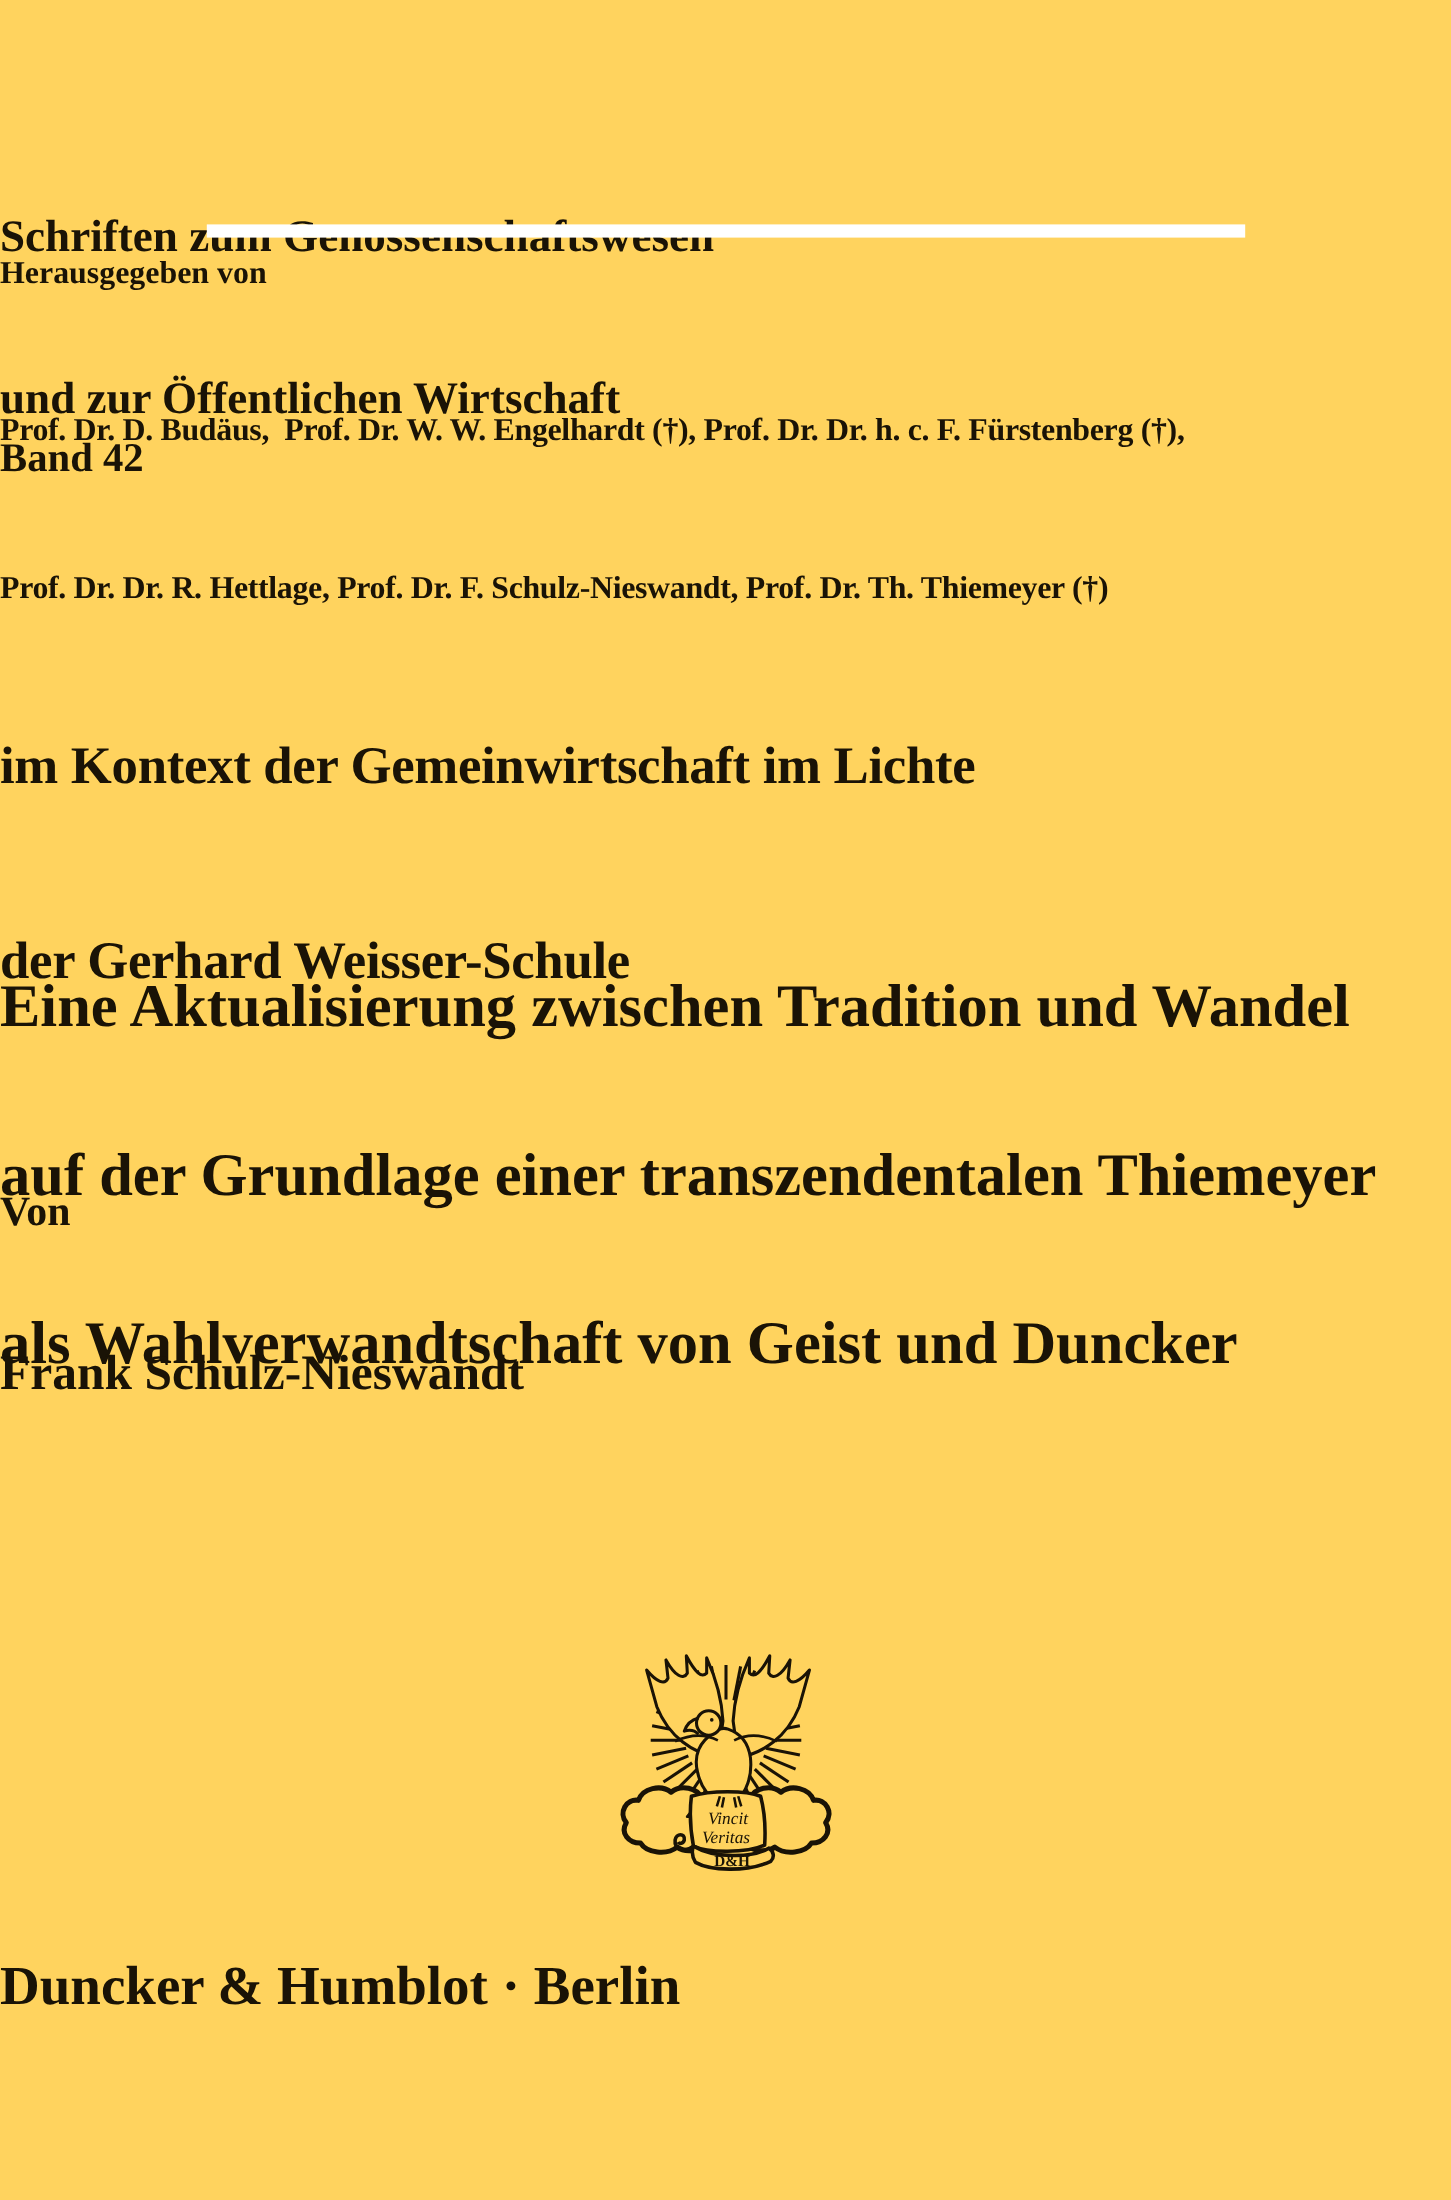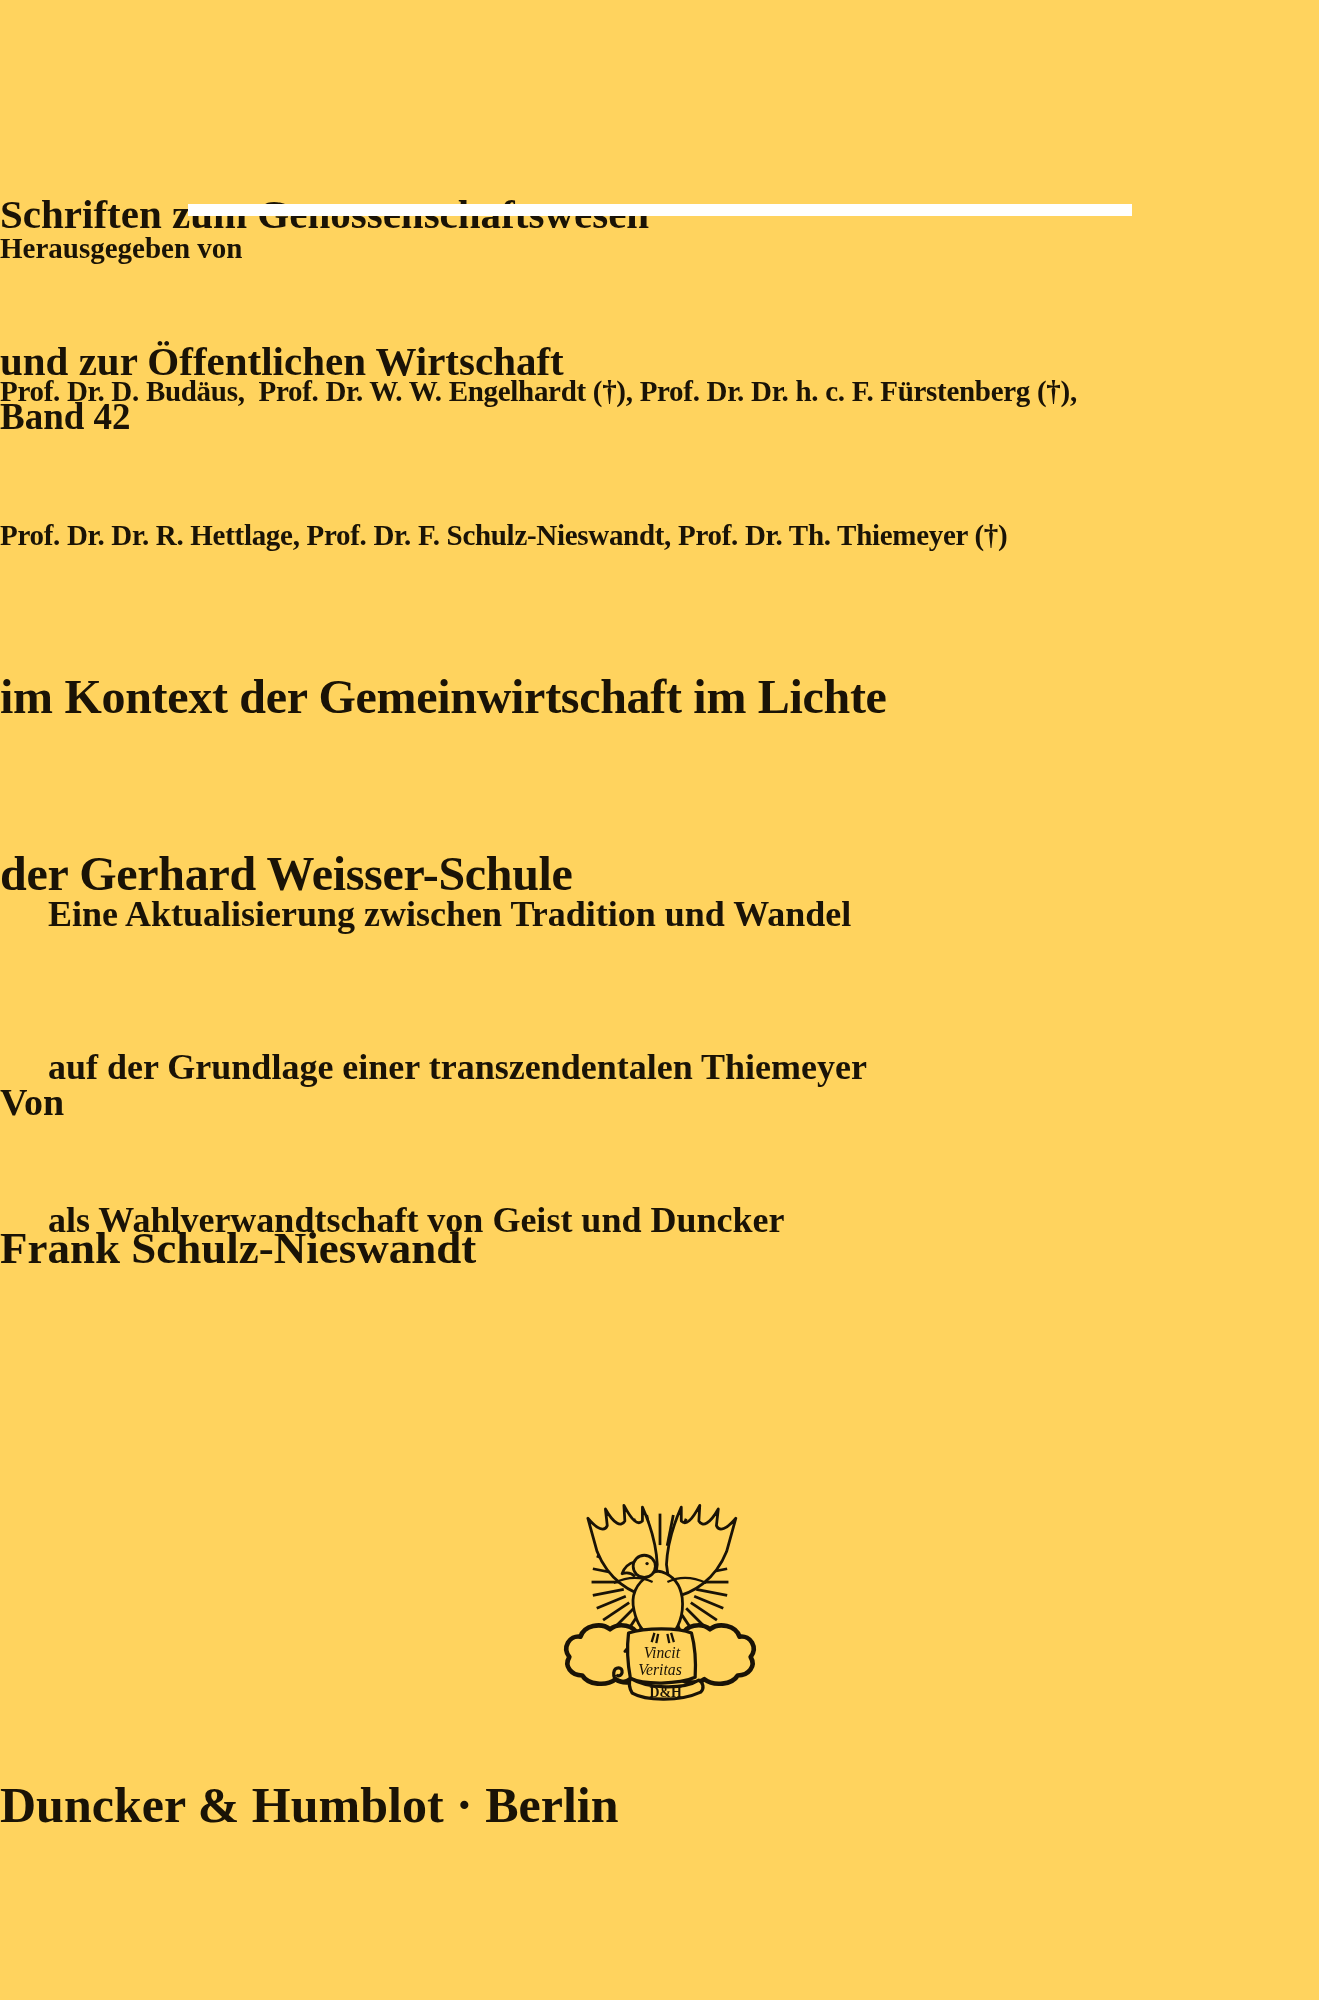--- a/index.html
+++ b/index.html
@@ -19,21 +19,21 @@
   .txt {
     position:absolute; left:0; width:100%;
     font-weight:bold; white-space:pre;
   }
   .series   { top:92px;  font-size:41px; line-height:49px; }
   .rule     { position:absolute; top:204px; left:188px; width:944px; height:12px; background:#ffffff; }
   .heraus   { top:232px; font-size:29px; }
   .editors  { top:271px; font-size:29px; line-height:48px; letter-spacing:-0.3px; }
   .band     { top:395px; font-size:37px; }
   .title    { top:549px; font-size:48px; line-height:59px; letter-spacing:-0.3px; }
-  .subtitle { top:787px; font-size:36px; line-height:51px;padding-left:48px; }
+  .subtitle { top:787px; font-size:55px; line-height:51px; }
   .von      { top:1080px; font-size:38px; }
   .author   { top:1222px; font-size:45px; }
   .logo-wrap {
     position:absolute; top:1494px; left:0; width:100%;
     display:flex; justify-content:center;
   }
   .publisher { top:1776px; font-size:50px; }
   .logo-wrap svg { display:block; }
   .motto-text {
     font-family:"Liberation Serif", serif;

